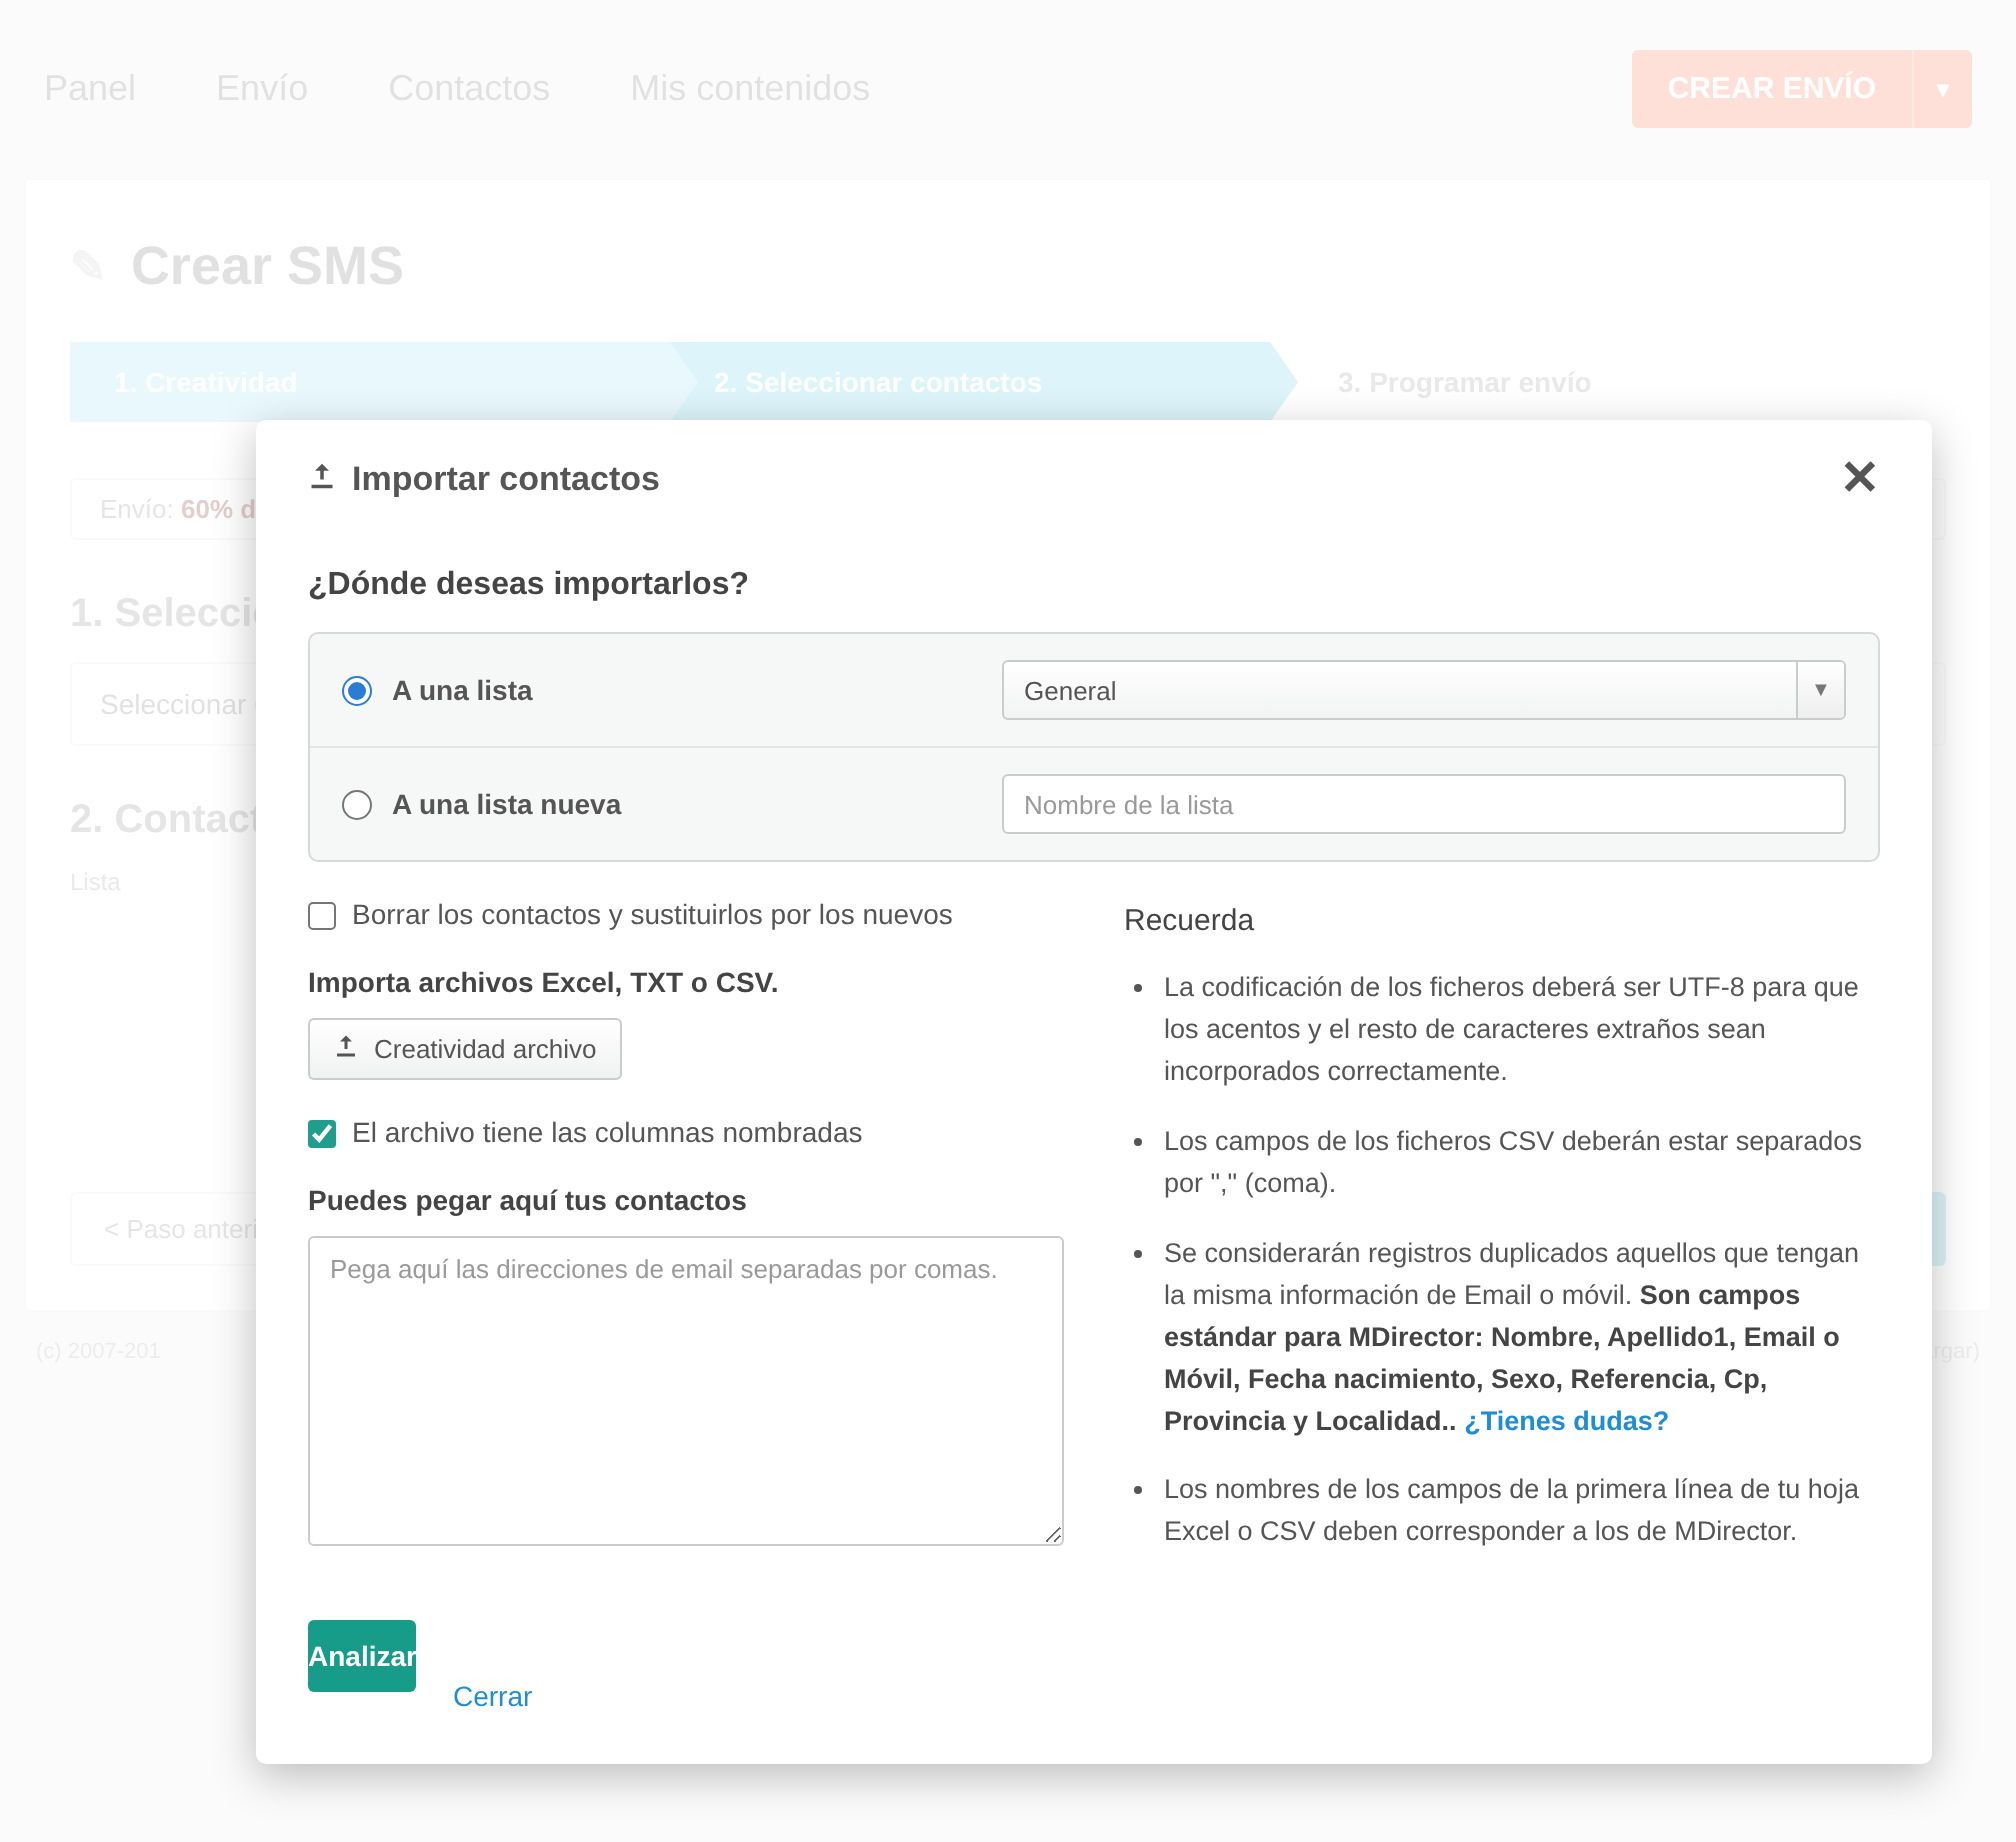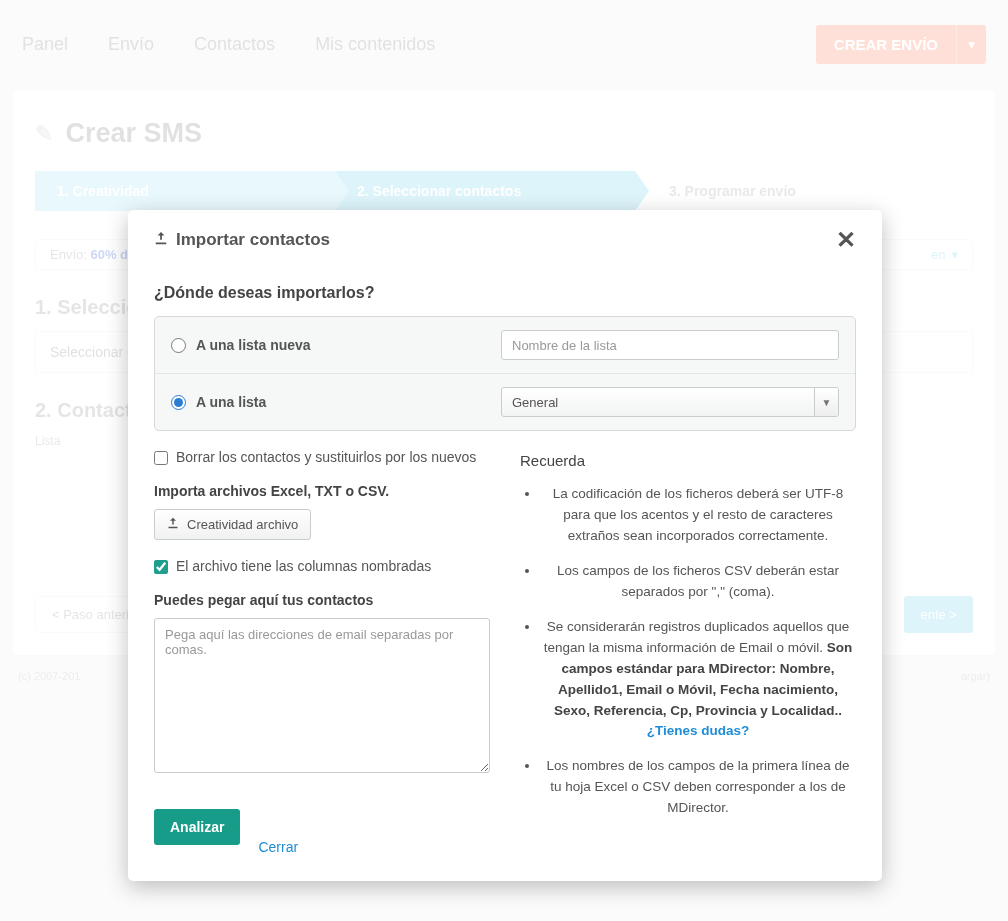--- a/index.html
+++ b/index.html
@@ -64,21 +64,21 @@
     position: absolute; right: -14px; top: 0; width: 0; height: 0;
     border-top: 20px solid transparent; border-bottom: 20px solid transparent;
   }
   .step1 .arrow-right { border-left: 14px solid #9adff2; z-index:2; }
   .step2 .arrow-right { border-left: 14px solid #61cbe9; }
 
   .envio-bar {
     border: 1px solid #e3e6e6; border-radius: 3px; padding: 7px 14px;
     display: flex; align-items: center; margin-bottom: 26px; font-size: 13px; color: #888;
   }
-  .envio-bar .left b { color: #1d4ed8; }
+  .envio-bar .left b { color: #7f1d1d; }
   .envio-bar .right { margin-left: auto; color: #61cbe9; display:flex; align-items:center; gap:6px;}
 
   .section-h { font-size: 20px; color: #888; font-weight: 600; margin-bottom: 12px; }
   .big-input {
     width: 100%; border: 1px solid #e3e6e6; border-radius: 3px; padding: 12px 14px;
     font-size: 14px; color: #888; background: #fff; margin-bottom: 26px;
   }
   .tiny-label { font-size: 12px; color: #999; margin-bottom: 8px; display:block; }
   .tiny-box { height: 120px; }
 
@@ -86,21 +86,21 @@
   .btn-prev { background:#fff; border:1px solid #e3e6e6; color:#888; font-size:13px; padding:10px 16px; border-radius:3px; }
   .btn-next { margin-left:auto; background:#61cbe9; color:#fff; border:none; font-size:13px; padding:10px 16px; border-radius:3px; }
 
   .footer { width:984px; font-size:11px; color:#aaa; padding:14px 6px; display:flex; }
   .footer .fr { margin-left:auto; }
 
   
   .modal {
     position: absolute; z-index: 10;
     left: 128px; top: 210px;
-    width: 754px;
+    width: 838px;
     background: #fff;
     border-radius: 5px;
     box-shadow: 0 6px 22px rgba(0,0,0,.25);
     padding: 0;
   }
   .modal-header {
     display: flex; align-items: center;
     padding: 18px 26px 8px 26px;
   }
   .modal-title { font-size: 17px; font-weight: 700; color: #555; display:flex; align-items:center; gap:8px;}
@@ -149,27 +149,27 @@
   }
 
   .paste-area {
     width:100%; height:155px; border:1px solid #c9cccc; border-radius:3px;
     padding:8px 10px; font-size:13px; color:#555; resize: both; font-family:inherit;
   }
   .paste-area::placeholder { color:#999; }
 
   .reminders { font-size:13.5px; color:#555; line-height:1.55; }
   .reminders h4 { font-size:15px; font-weight:400; margin-bottom:12px; color:#444;}
-  .reminders ul { padding-left: 20px; text-align: center; }
+  .reminders ul { padding-left: 20px; }
   .reminders li { margin-bottom: 14px; }
   .reminders b { color:#444; }
   .link { color:#1f8dd6; font-weight:700; }
 
   .modal-actions { display:flex; align-items:center; gap:18px; margin-top:22px; }
-  .btn-analyze { background:#169c89; color:#fff; border:none; padding:10px 16px; font-size:14px; font-weight:600; border-radius:3px; cursor:pointer;}
+  .btn-analyze { background:#169c89; color:#fff; border:none; padding:10px 0; font-size:14px; font-weight:600; border-radius:3px; cursor:pointer;}
   .link-close { color:#1f8dd6; font-size:14px; cursor:pointer;margin-top:40px; } 
 </style>
 </head>
 <body>
 
 <div class="page">
   <div class="nav">
     <div class="nav-left">
       <a class="nav-item">Panel</a>
       <a class="nav-item">Envío</a>
@@ -248,34 +248,34 @@
     </div>
     <span class="modal-close">✕</span>
   </div>
 
   <div class="modal-body">
     <div class="q">¿Dónde deseas importarlos?</div>
 
     <div class="radio-group">
       <div class="radio-row">
         <label>
-          <input type="radio" name="dest" style="">
-          <span>A una lista nueva</span>
-        </label>
-        <input class="text-input" placeholder="Nombre de la lista" style="">
-      </div>
-      <div class="radio-row">
-        <label>
           <input type="radio" name="dest" checked="" style="">
           <span>A una lista</span>
         </label>
         <div class="select-shell">
           <span class="val">General</span>
           <span class="car">▼</span>
         </div>
+      </div>
+      <div class="radio-row">
+        <label>
+          <input type="radio" name="dest" style="">
+          <span>A una lista nueva</span>
+        </label>
+        <input class="text-input" placeholder="Nombre de la lista" style="">
       </div>
     </div>
 
     <div class="cols">
 
       <div class="col">
         <label class="chk-line">
           <input type="checkbox" style="">
           <span>Borrar los contactos y sustituirlos por los nuevos</span>
         </label>

